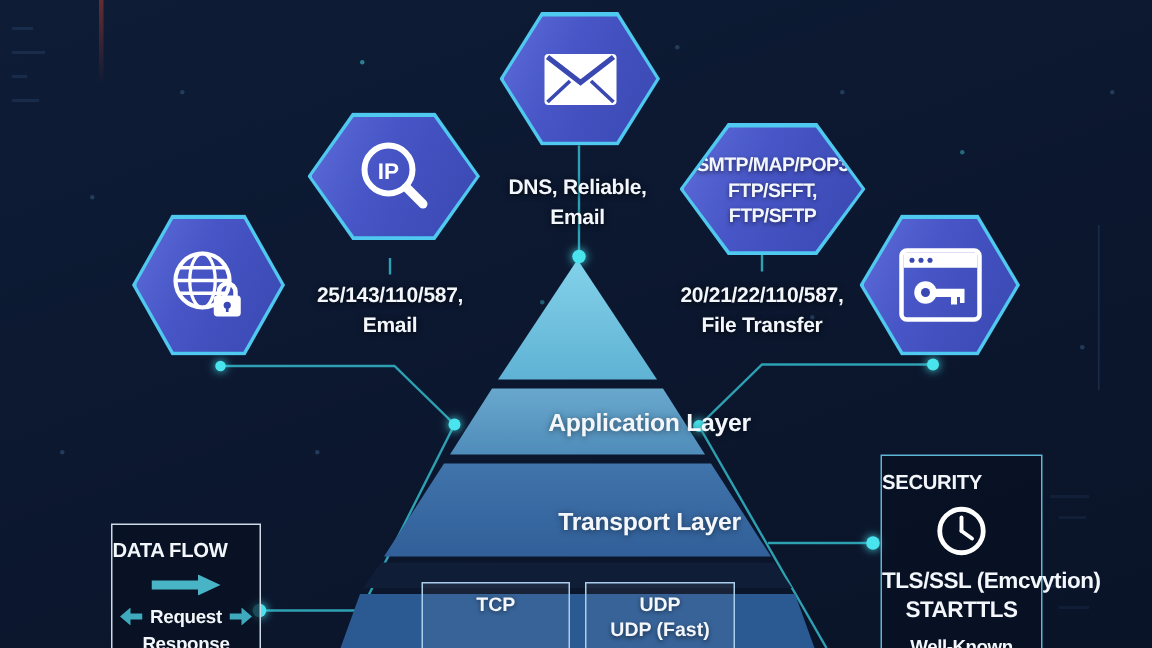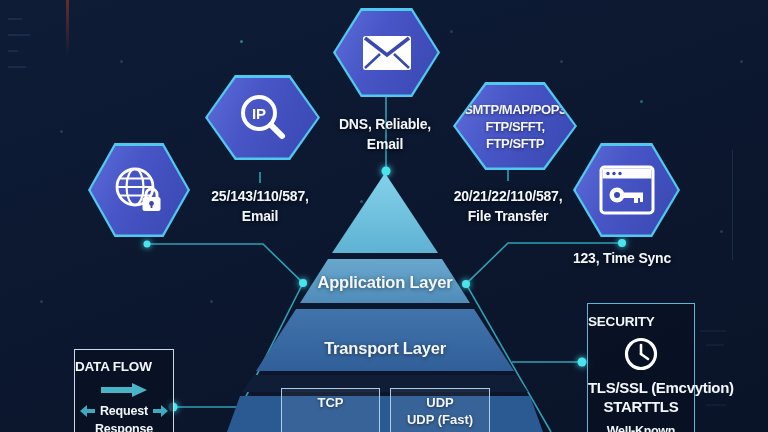--- a/index.html
+++ b/index.html
@@ -14,21 +14,21 @@
   .hex{clip-path:polygon(26% 0,74% 0,100% 50%,74% 100%,26% 100%,0 50%);}
   .hex-outer{background:#4fc9ef;box-shadow:0 0 14px rgba(64,190,235,.35);}
   .hex-inner{position:absolute;inset:2.5px;display:flex;align-items:center;justify-content:center;
     background:linear-gradient(115deg,#5d6dd8 0%,#4755c6 40%,#3a48b2 100%);}
   
   .cap{font-weight:bold;font-size:14px;line-height:20px;text-align:center;letter-spacing:-0.2px;
     text-shadow:0 1px 4px rgba(0,0,0,.75);}
   .hexlines{font-weight:bold;font-size:13px;line-height:17px;text-align:center;letter-spacing:-0.4px;
     text-shadow:0 1px 3px rgba(0,0,0,.5);}
   .layer-label{font-weight:bold;font-size:16.5px;text-align:center;letter-spacing:-0.2px;
-    text-shadow:0 1px 4px rgba(0,0,0,.5);}
+    text-shadow:0 1px 4px rgba(0,0,0,.5);padding-left:48px;}
   
   .proto-box{border:1.5px solid #a9cdea;background:rgba(255,255,255,.06);
     font-weight:bold;font-size:13px;line-height:17px;text-align:center;padding-top:5px;
     text-shadow:0 1px 3px rgba(0,0,0,.5);}
   
   .panel{background:rgba(7,16,33,.72);}
   .panel.flow{border:1.5px solid #cdd9e6;}
   .panel.sec{border:1.5px solid #5fb5d6;}
   .panel-title{font-weight:bold;font-size:13.5px;letter-spacing:-0.2px;}
   .small-bold{font-weight:bold;font-size:12.5px;text-align:center;letter-spacing:-0.2px;}
@@ -181,23 +181,20 @@
     <div>Email</div>
   </div>
   <div class="abs cap" style="left:180px;top:186px;width:160px;">
     <div>25/143/110/587,</div>
     <div>Email</div>
   </div>
   <div class="abs cap" style="left:428px;top:186px;width:160px;">
     <div>20/21/22/110/587,</div>
     <div>File Transfer</div>
   </div>
-  <div class="abs cap" style="left:542px;top:248px;width:160px;">
-      <div>123, Time Sync</div>
-    </div>
 
   <div class="abs layer-label" style="left:300px;top:273px;width:170px;">Application Layer</div>
   <div class="abs layer-label" style="left:300px;top:339px;width:170px;">Transport Layer</div>
 
   <div class="abs proto-box" style="left:281px;top:388px;width:97px;height:44px;">
     <div>TCP</div>
   </div>
   <div class="abs proto-box" style="left:390px;top:388px;width:98px;height:44px;">
     <div>UDP</div>
     <div>UDP (Fast)</div>

